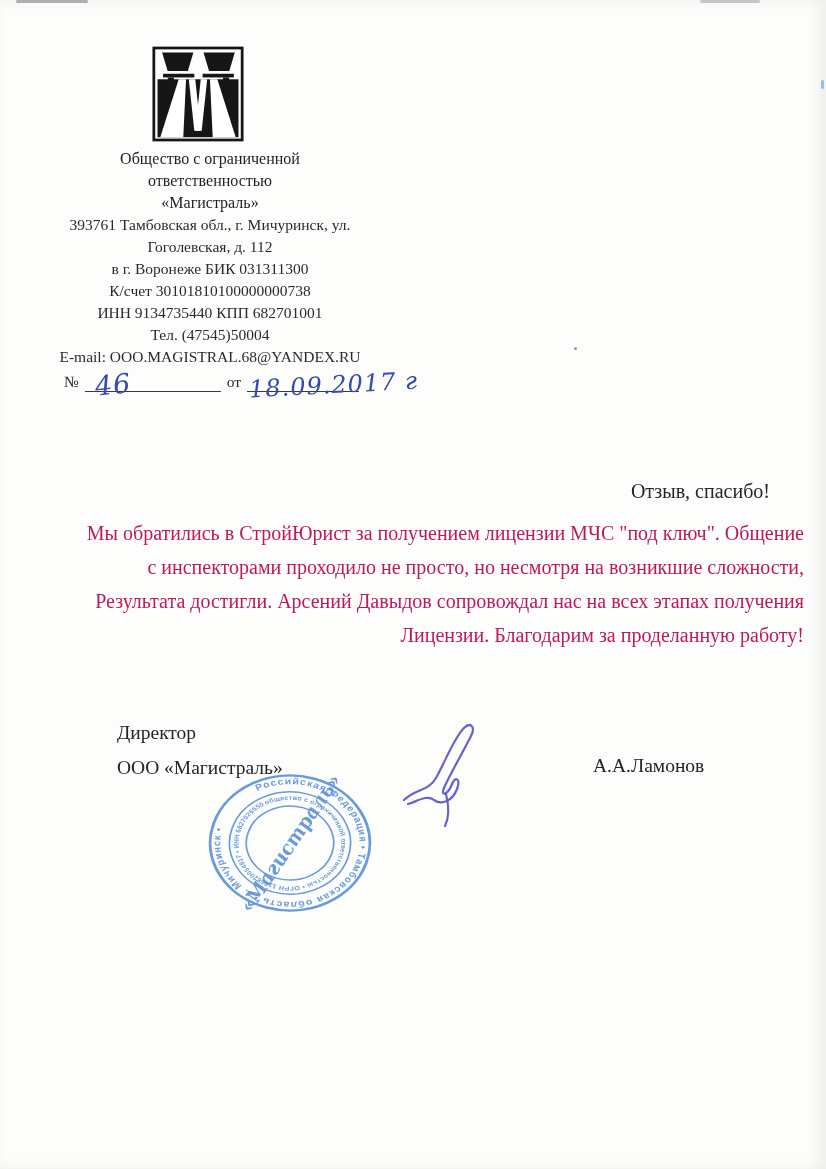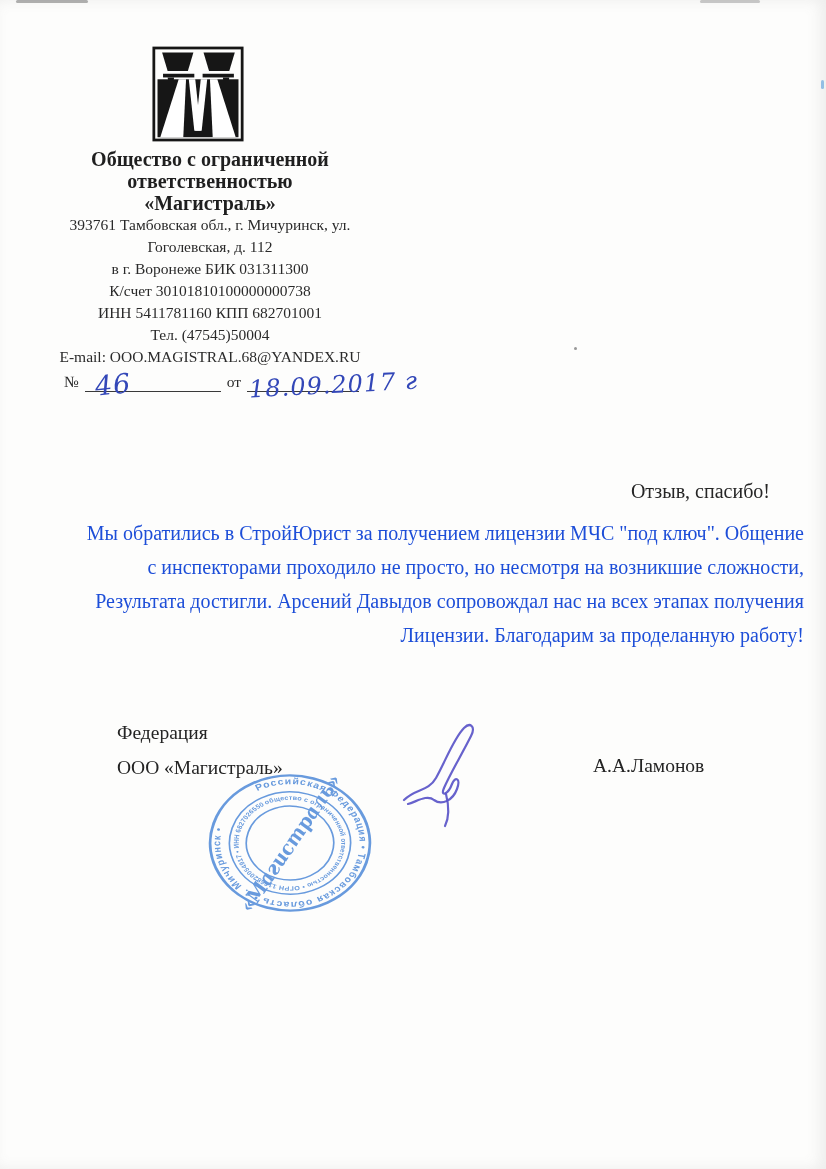--- a/index.html
+++ b/index.html
@@ -11,34 +11,34 @@
   }
   
   .artifact{position:absolute; background:#555; opacity:.45; border-radius:2px;}
   .artifact.blue{background:#7ab0e0; opacity:.8;}
   
   .logo{position:absolute; left:152px; top:46px; width:92px; height:96px;}
   
   .letterhead{position:absolute; left:18px; top:148px; width:384px; text-align:center;
               font-size:15.5px; color:#2a2a2a;}
   .lh-line{line-height:22px; white-space:nowrap;}
-  .lh-bold{font-weight:bold; font-size:20px; color:#1f1f1f;}
+  .lh-bold{font-weight:normal; font-size:16px; color:#1f1f1f;}
   .doc-num-row{display:flex; align-items:flex-end; margin:4px 0 0 46px;
                font-size:15.5px; line-height:20px;}
   .blank{display:inline-block; position:relative; border-bottom:1.5px solid #3a3a3a;
          height:16px; width:136px; margin:0 6px;}
   .blank.blank2{width:112px; margin-right:0;}
   .hand{position:absolute; font-family:"DejaVu Serif", serif; font-style:italic;
         color:#3347b8; white-space:nowrap;}
   .hand-num{font-size:27px; left:10px; bottom:-4px; transform:rotate(-6deg); letter-spacing:1px;}
   .hand-date{font-size:24px; left:2px; bottom:-4px; transform:rotate(-3deg); letter-spacing:1px;}
   
   .body-block{position:absolute; left:84px; top:478px; width:720px; text-align:right;}
   .title{font-size:20px; line-height:26px; margin-right:34px;}
-  .paragraph{margin-top:12px; font-size:20px; line-height:34px; color:#1d4ed8;}
+  .paragraph{margin-top:12px; font-size:20px; line-height:34px; color:#be185d;}
   
   .sig-line{position:absolute; font-size:19.5px; color:#242424; white-space:nowrap;}
   .sig-pos1{left:117px; top:722px;}
   .sig-pos2{left:117px; top:757px;}
   .sig-name{left:593px; top:755px;}
   .signature-svg{position:absolute; left:398px; top:722px; width:90px; height:106px;}
   .sig-path{fill:none; stroke:#5a55c8; stroke-width:2.2; stroke-linecap:round; opacity:.92;}
   
   .stamp{position:absolute; left:206px; top:772px; width:168px; height:142px; opacity:.84;}
   .sc{fill:none; stroke:#4c88d8;}
@@ -77,42 +77,42 @@
   </div>
 
   <div class="letterhead">
     <div class="lh-line lh-bold">Общество с ограниченной</div>
     <div class="lh-line lh-bold">ответственностью</div>
     <div class="lh-line lh-bold">«Магистраль»</div>
     <div class="lh-line">393761 Тамбовская обл., г. Мичуринск, ул.</div>
     <div class="lh-line">Гоголевская, д. 112</div>
     <div class="lh-line">в г. Воронеже  БИК 031311300</div>
     <div class="lh-line">К/счет 30101810100000000738</div>
-    <div class="lh-line">ИНН 5411781160 КПП 682701001</div>
+    <div class="lh-line">ИНН 9134735440 КПП 682701001</div>
     <div class="lh-line">Тел. (47545)50004</div>
     <div class="lh-line">E-mail: OOO.MAGISTRAL.68@YANDEX.RU</div>
 
     <div class="doc-num-row">
       <span>№</span>
       <span class="blank">
         <span class="hand hand-num">46</span>
       </span>
       <span>от</span>
       <span class="blank blank2">
         <span class="hand hand-date">18.09.2017 г</span>
       </span>
     </div>
   </div>
 
   <div class="body-block">
     <div class="title">Отзыв, спасибо!</div>
     <div class="paragraph">Мы обратились в СтройЮрист за получением лицензии МЧС "под ключ". Общение с инспекторами проходило не просто, но несмотря на возникшие сложности, Результата достигли. Арсений Давыдов сопровождал нас на всех этапах получения Лицензии. Благодарим за проделанную работу!</div>
   </div>
 
-  <div class="sig-line sig-pos1">Федерация</div>
+  <div class="sig-line sig-pos1">Директор</div>
   <div class="sig-line sig-pos2">ООО «Магистраль»</div>
   <div class="sig-line sig-name">А.А.Ламонов</div>
 
   <svg class="signature-svg" viewBox="0 0 90 106">
     <path class="sig-path" d="M 6 78 C 18 66, 30 70, 38 56 C 48 38, 56 16, 66 6 C 72 0, 78 4, 73 14 C 64 32, 52 52, 46 66 C 42 75, 50 73, 54 62 C 57 54, 63 56, 59 67 C 55 78, 44 84, 36 78 C 29 72, 18 80, 10 82"></path>
     <path class="sig-path" d="M 48 72 C 51 84, 52 94, 47 104"></path>
   </svg>
 
   <svg class="stamp" viewBox="-100 -100 200 200" preserveAspectRatio="none">
     <g transform="rotate(-28)">

